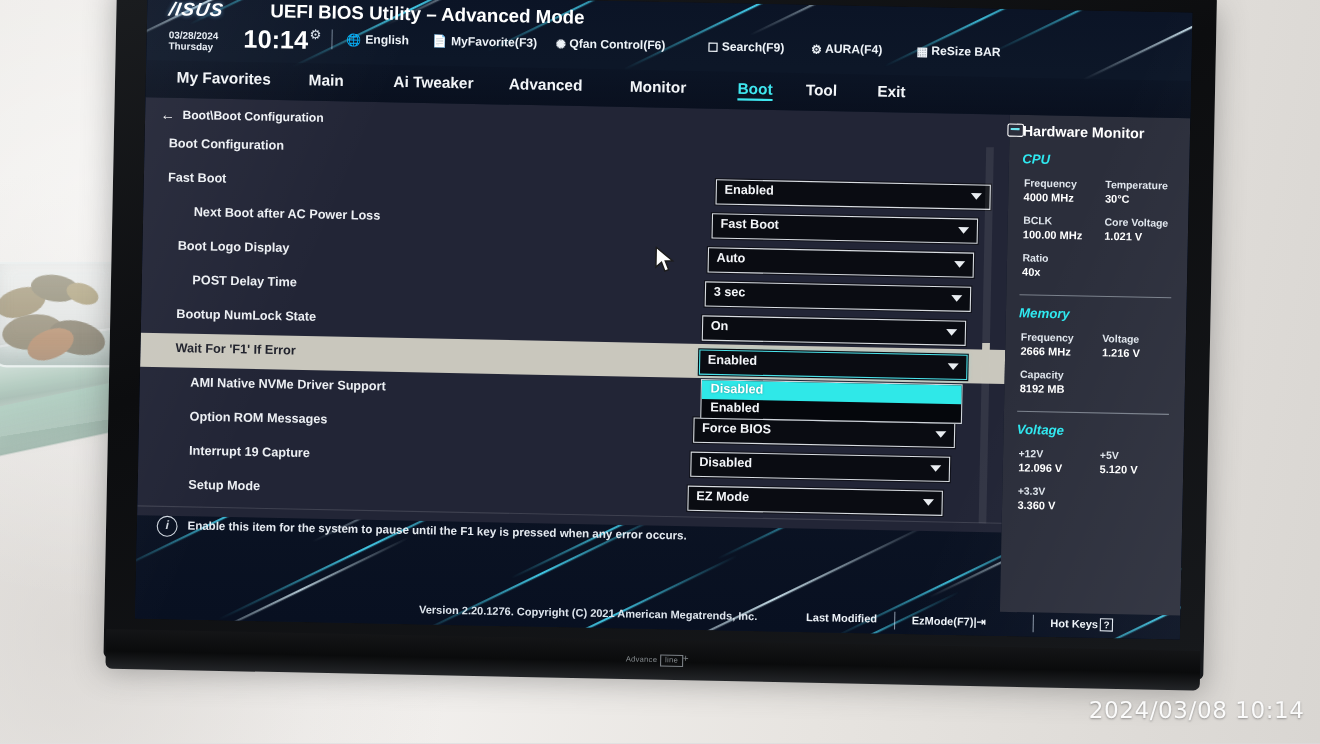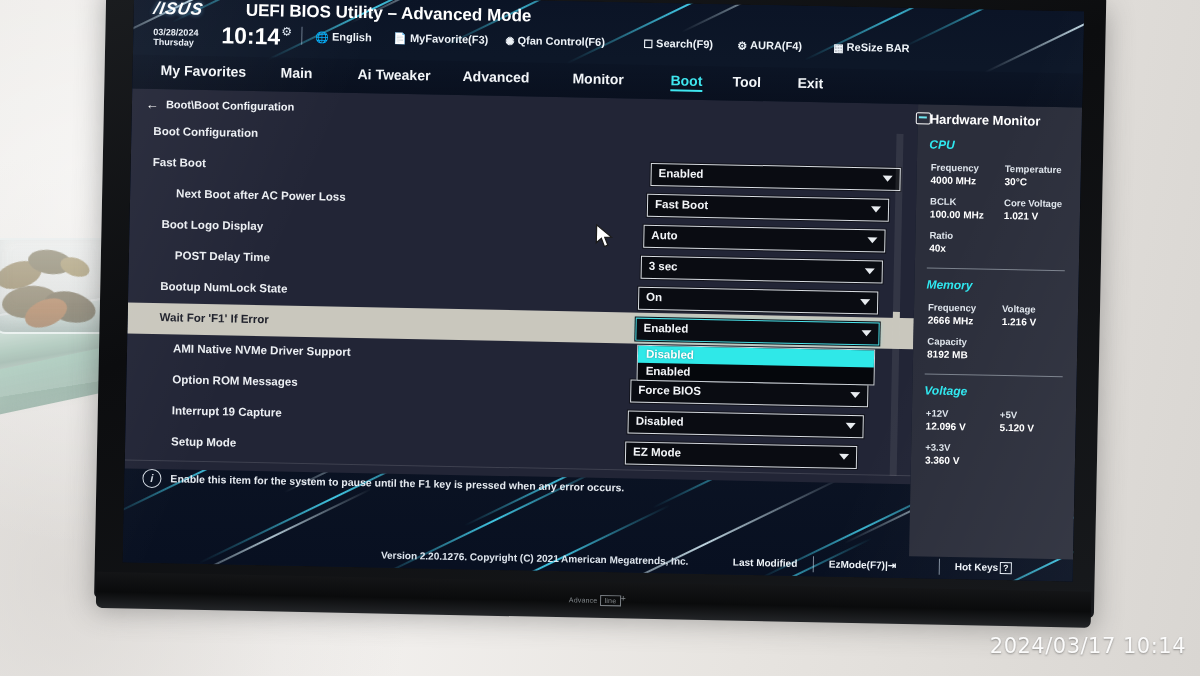--- a/index.html
+++ b/index.html
@@ -381,14 +381,14 @@
         </div>
 
         <svg class="cursor" width="20" height="26" viewBox="0 0 20 26">
           <path d="M1 1 L1 19 L6 14.5 L9.2 22.5 L12.6 21 L9.4 13.3 L16 13 Z" fill="#ffffff" stroke="#1c1c1c" stroke-width="1.3"></path>
         </svg>
       </div>
       <div class="screen-glare"></div>
     </div>
   </div>
 
-  <div class="stamp">2024/03/17  10:14</div>
+  <div class="stamp">2024/03/08  10:14</div>
 </div>
 
 </body></html>

